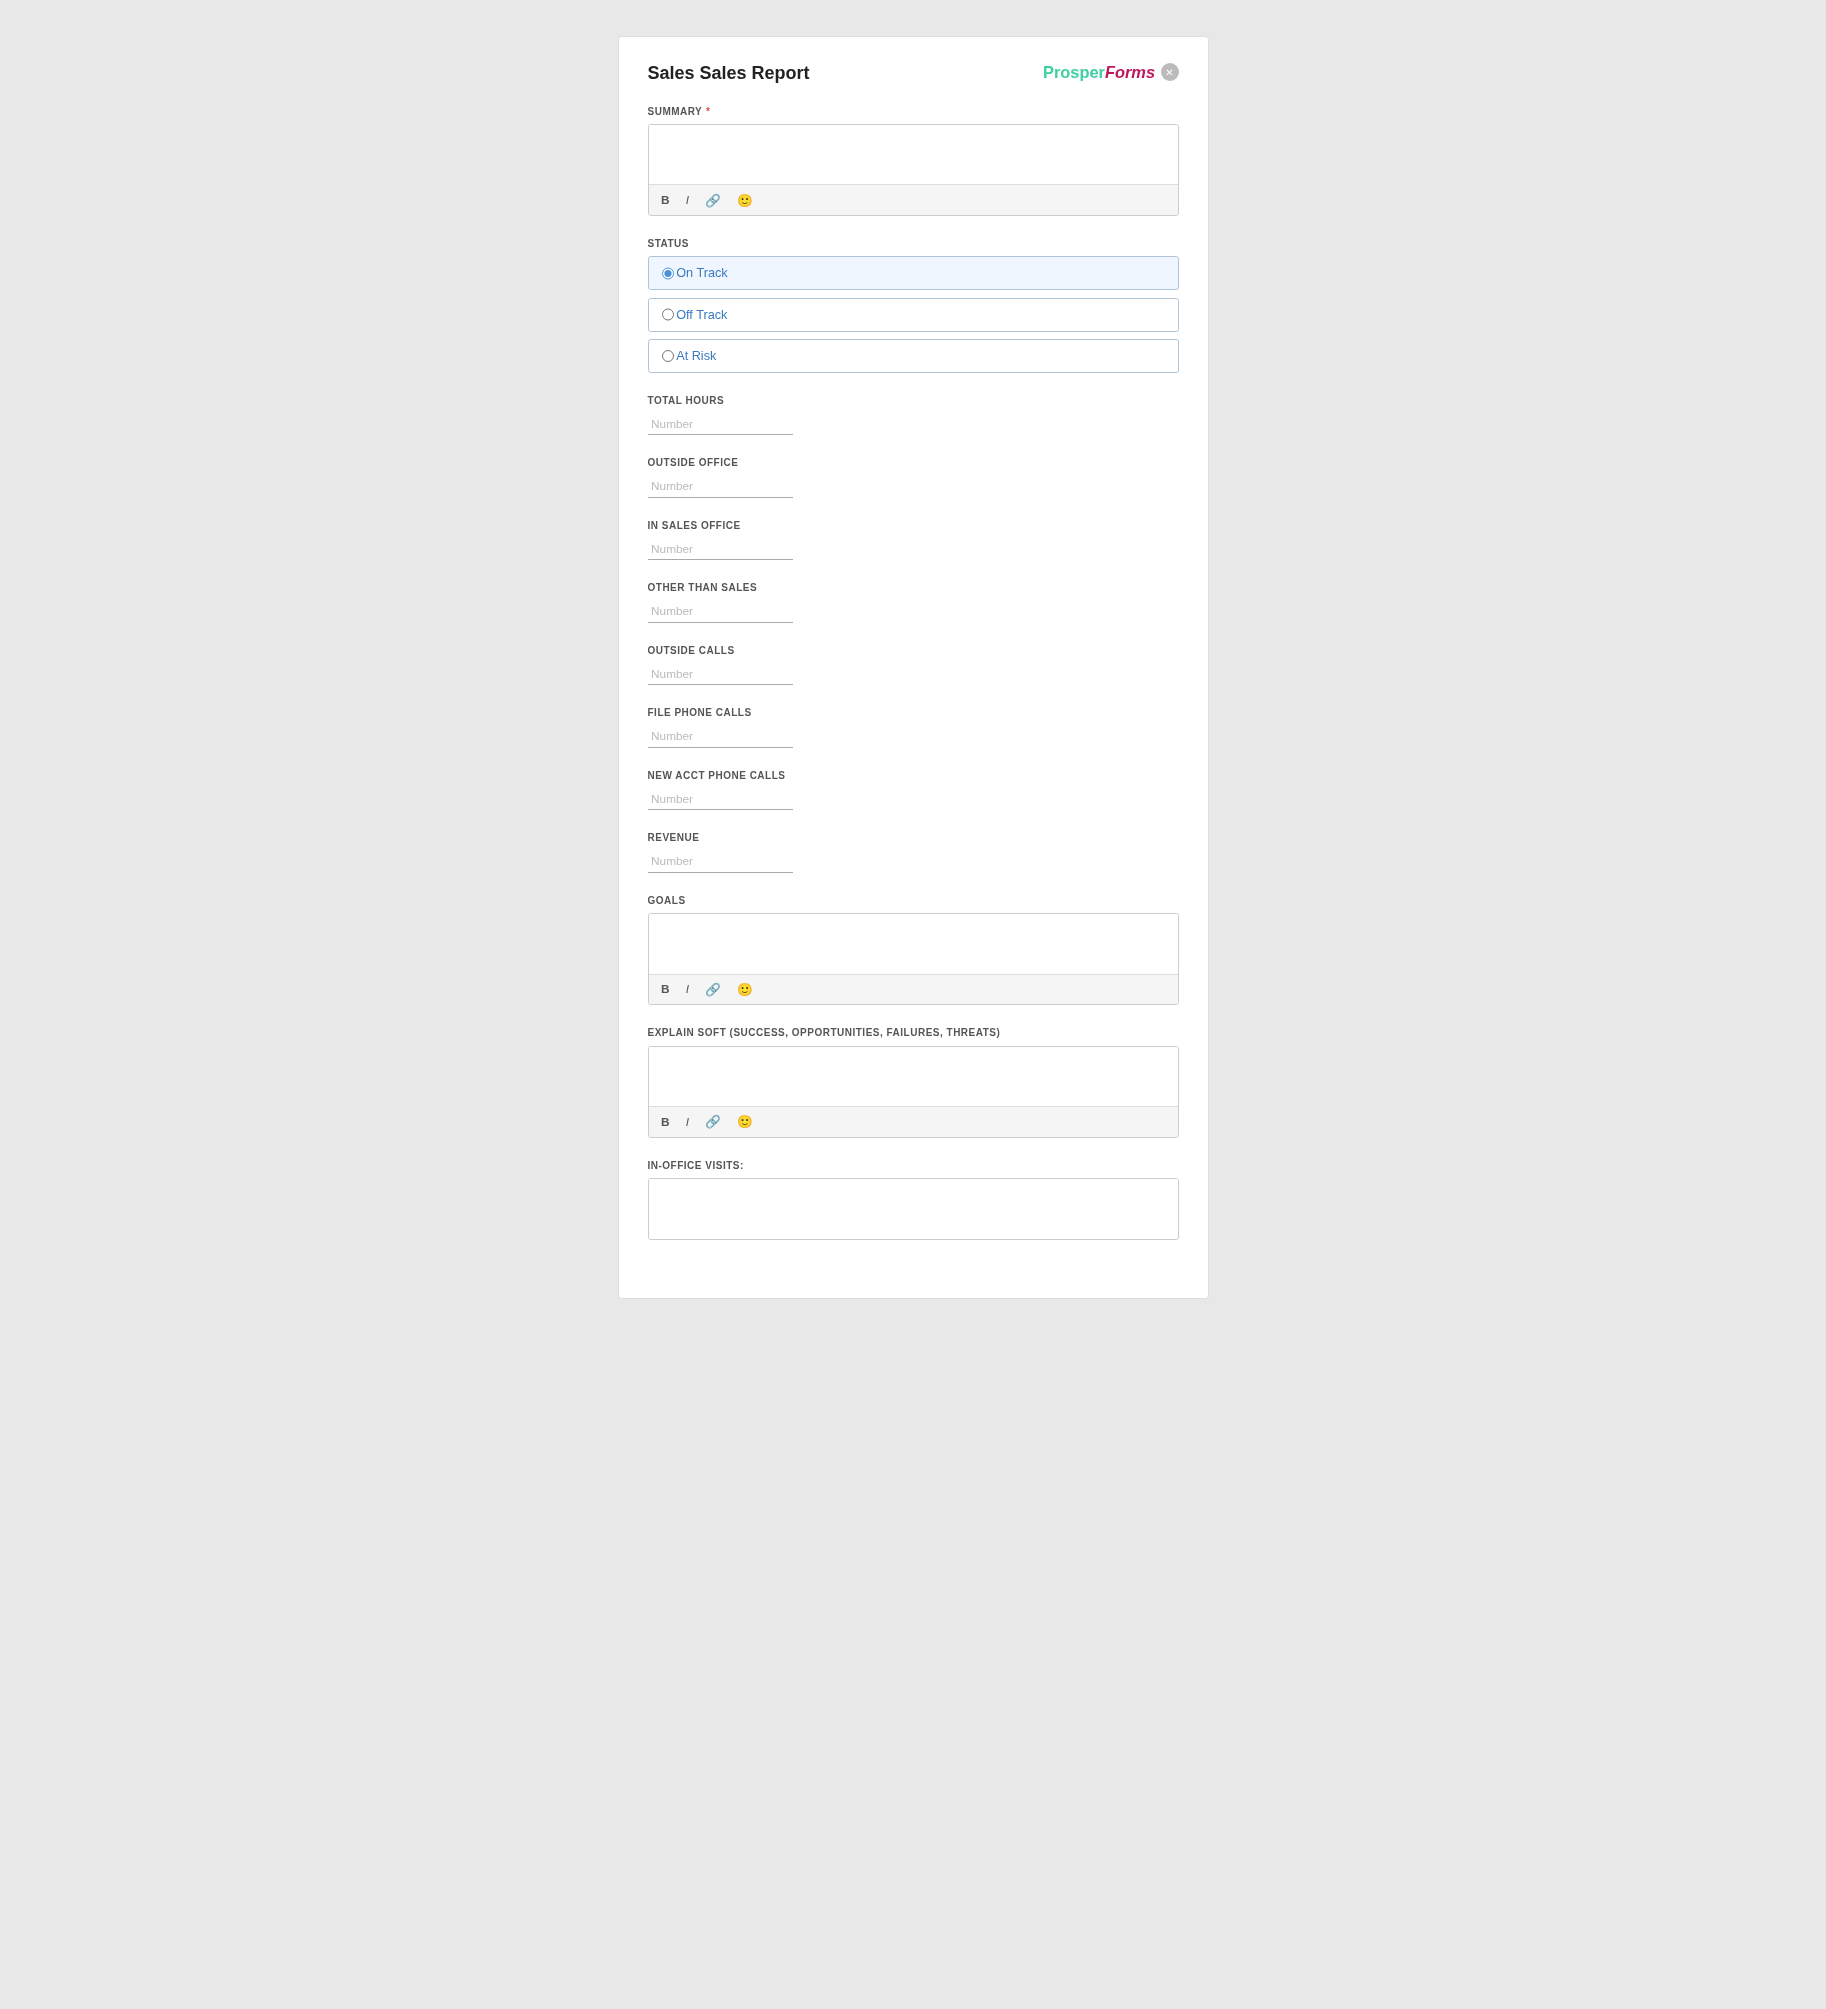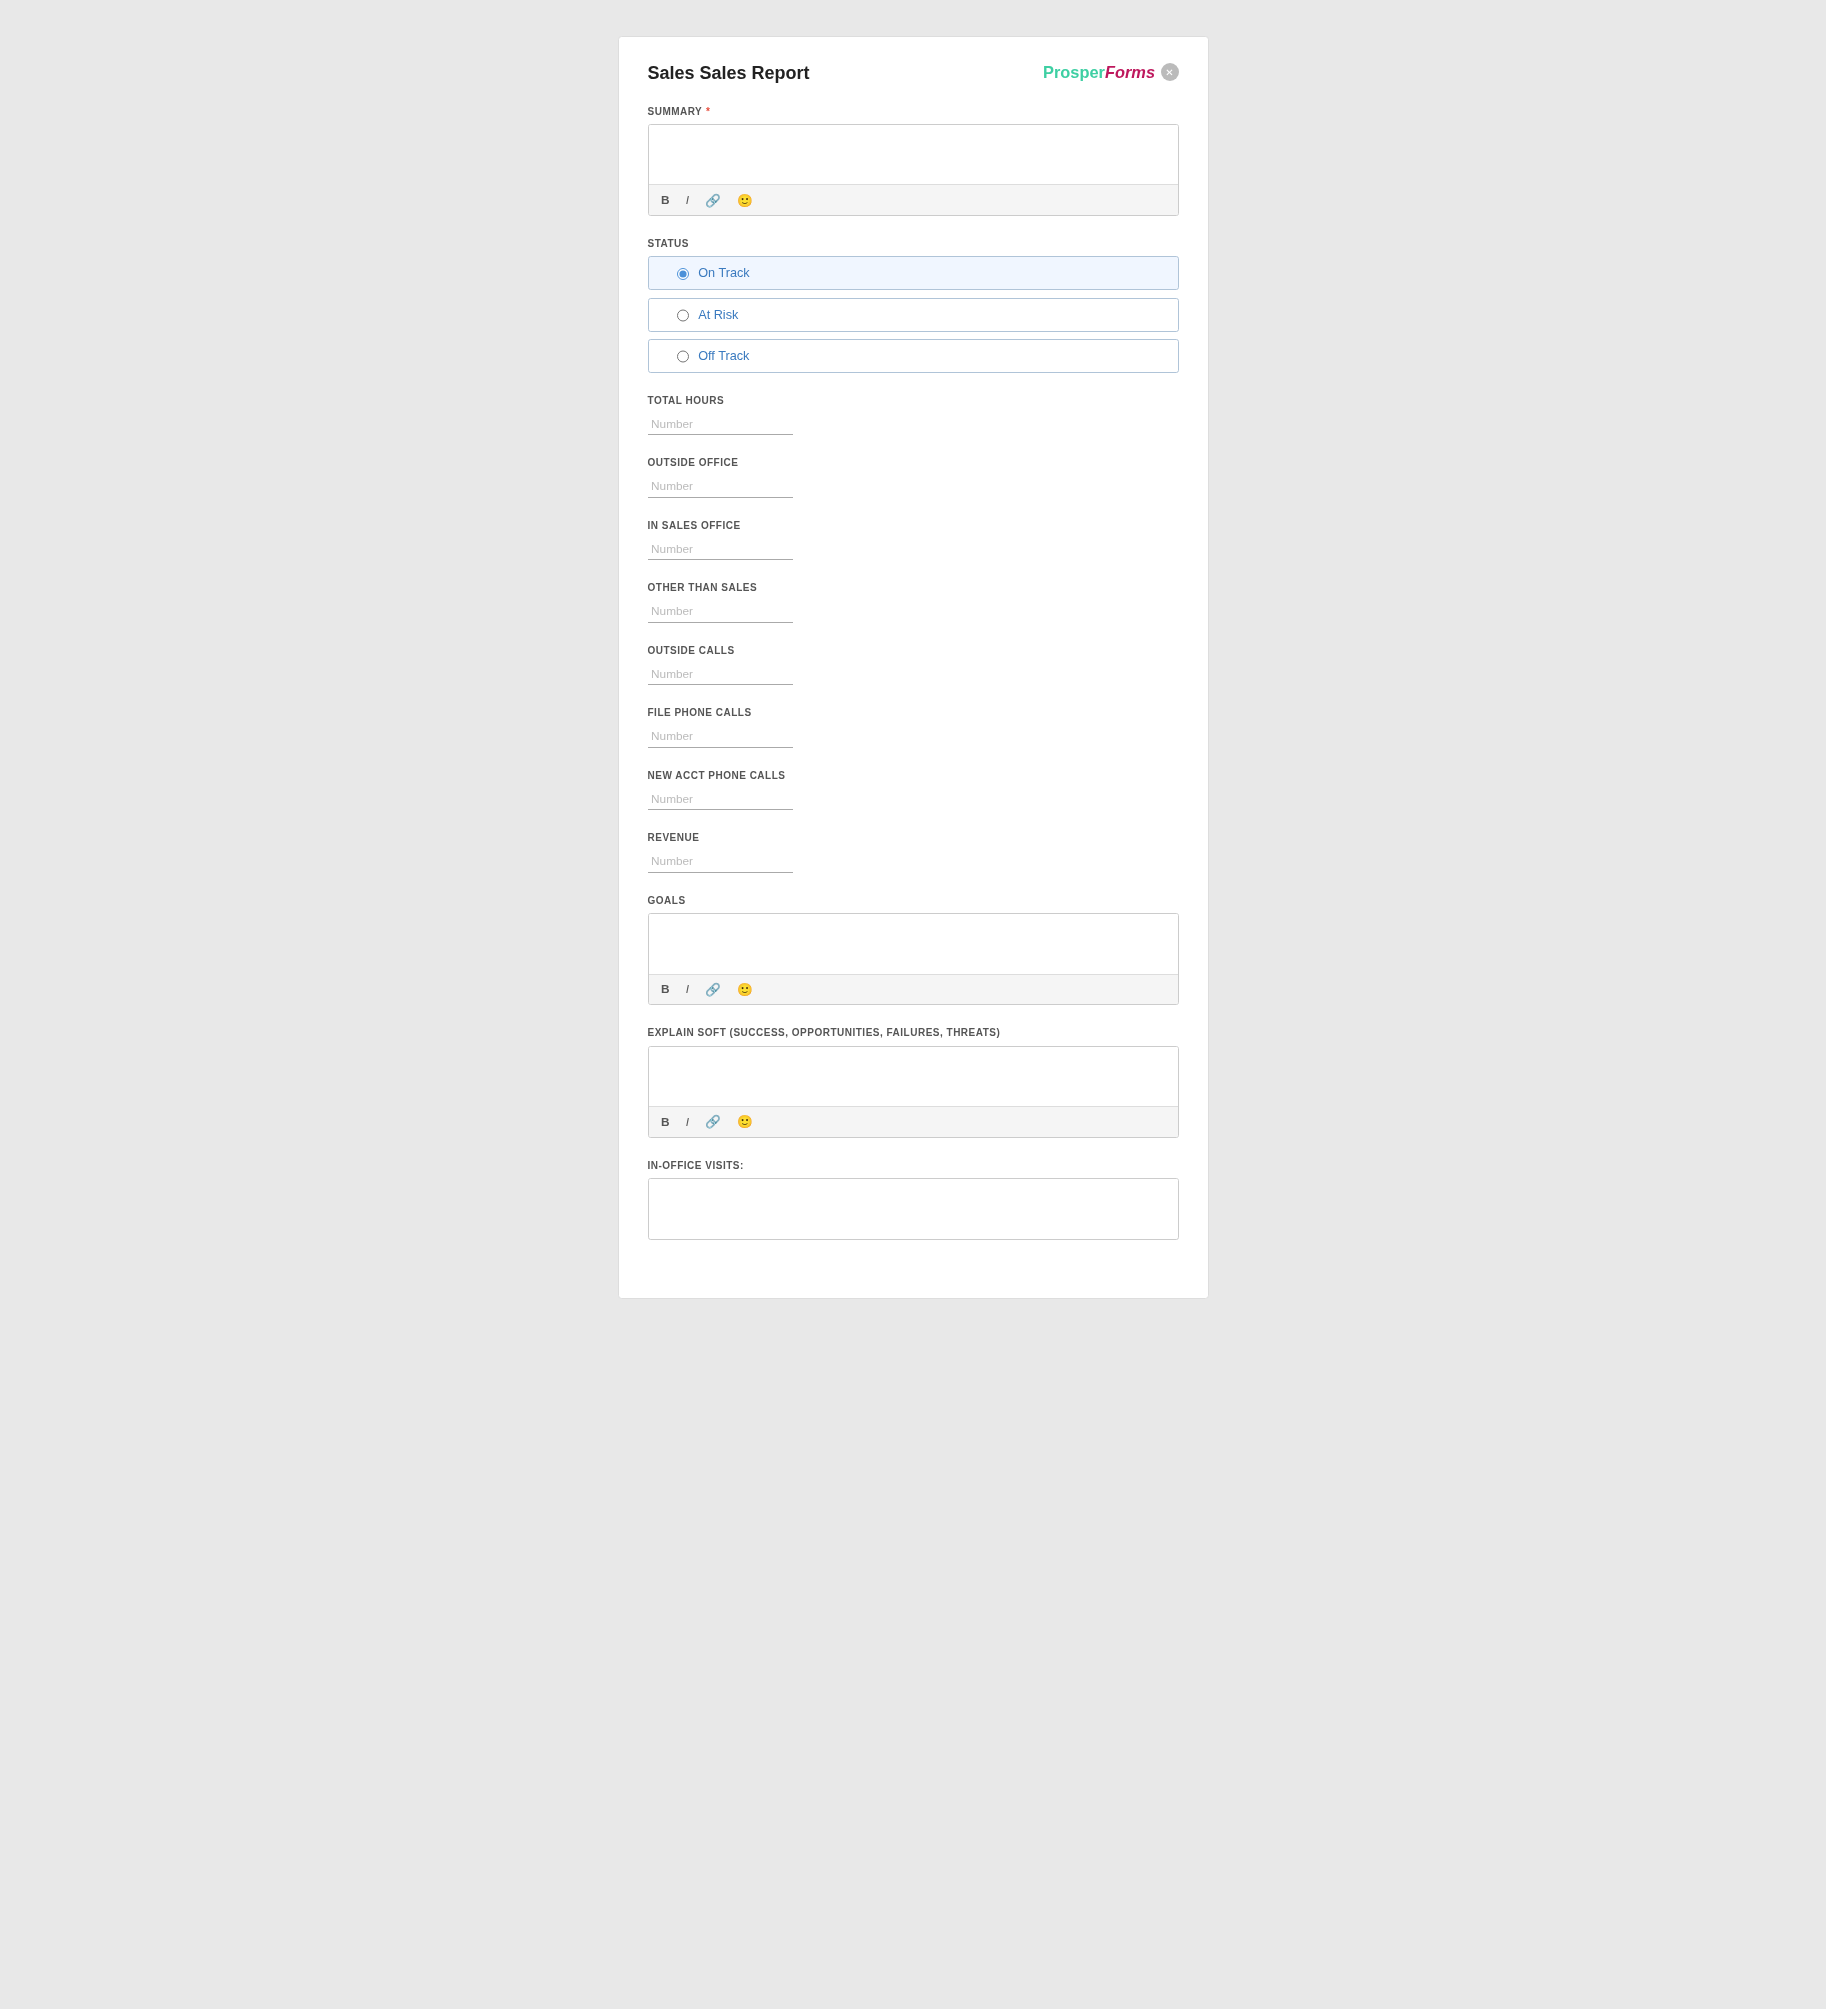--- a/index.html
+++ b/index.html
@@ -159,26 +159,26 @@
     }
 
     .status-options {
       display: flex;
       flex-direction: column;
       gap: 7.3px;
     }
 
     .status-option {
       display: flex;
-      align-items: flex-end;
+      align-items: center;
       border: 0.9px solid #b0c4d8;
       border-radius: 2.7px;
-      padding: 9px 28px;
+      padding: 9px 13px;
       cursor: pointer;
-      gap: 9px;
+      gap: 2px;
       transition: background 0.1s;
     }
 
     .status-option.selected {
       background: #f0f6ff;
     }
 
     .status-option input[type="radio"] {
       accent-color: #4a90d9;
       width: 12.7px;
@@ -252,26 +252,26 @@
   <div class="section">
     <div class="field-label">
       <span>STATUS</span>
     </div>
     <div class="status-options">
       <div class="status-option selected">
         <input type="radio" name="status" id="on-track" checked="" style="">
         <label for="on-track">On Track</label>
       </div>
       <div class="status-option">
+        <input type="radio" name="status" id="off-track" style="">
+        <label for="off-track">Off Track</label>
+      </div>
+      <div class="status-option">
         <input type="radio" name="status" id="at-risk" style="">
         <label for="at-risk">At Risk</label>
-      </div>
-      <div class="status-option">
-        <input type="radio" name="status" id="off-track" style="">
-        <label for="off-track">Off Track</label>
       </div>
     </div>
   </div>
 
   <div class="section">
     <div class="field-label">
       <span>TOTAL HOURS</span>
     </div>
     <input type="number" class="number-input" placeholder="Number" style="">
   </div>

